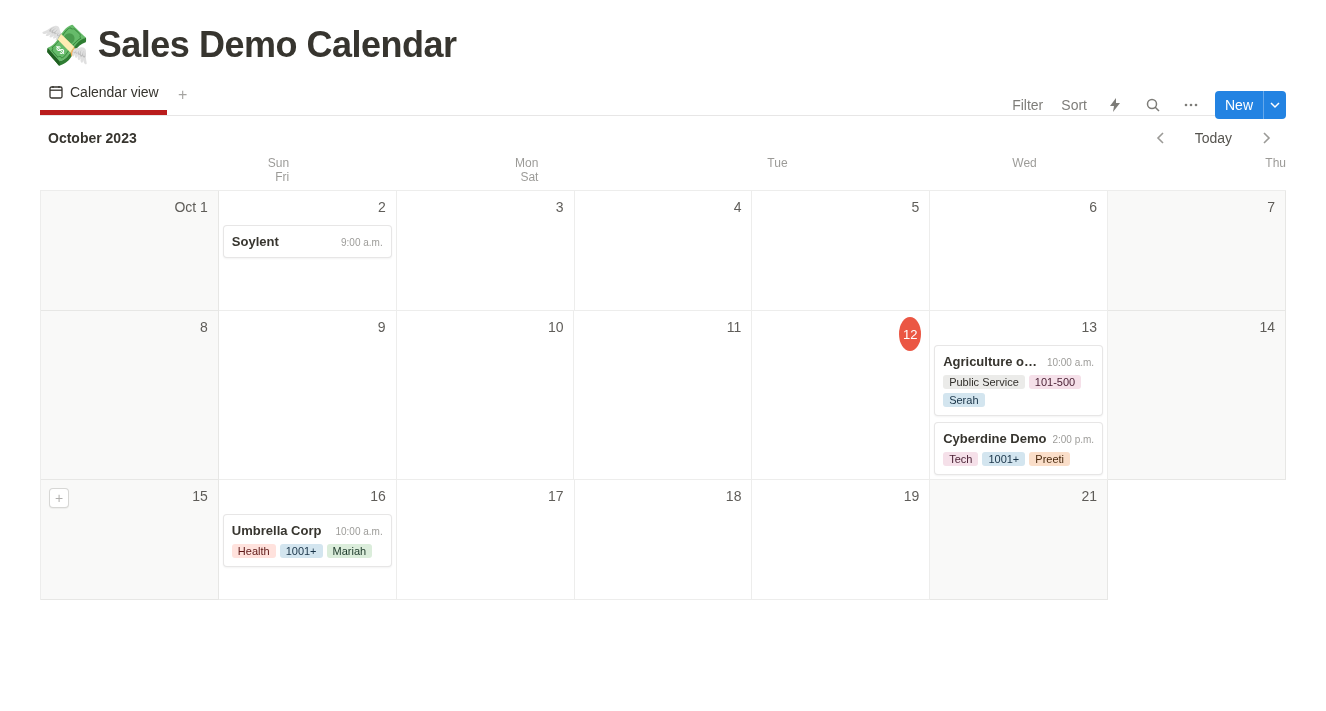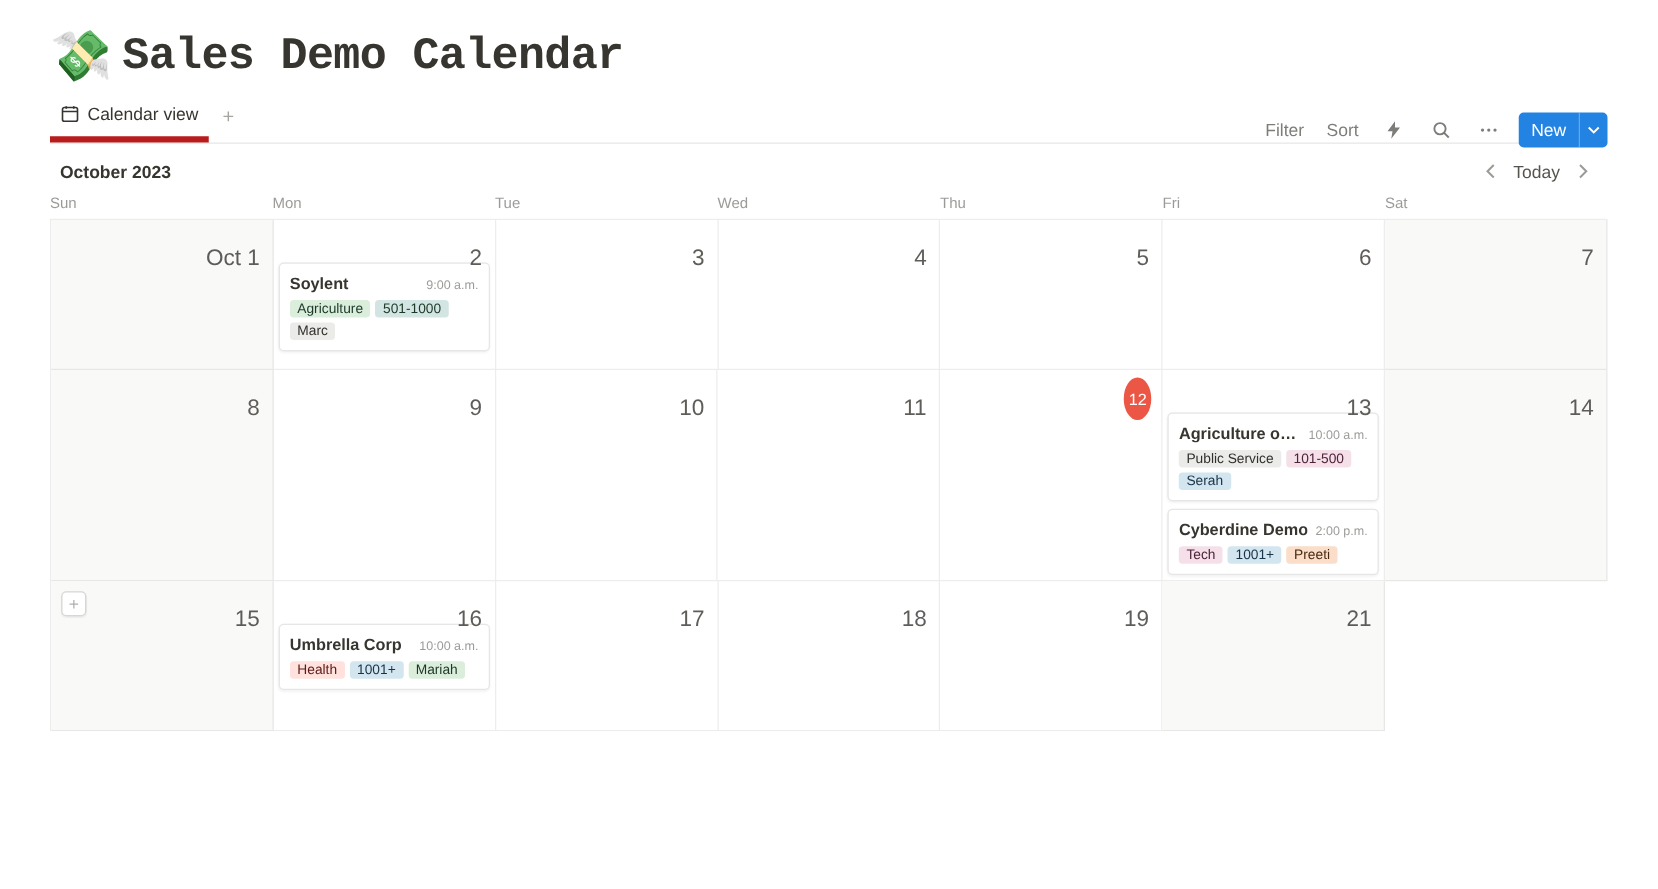--- a/index.html
+++ b/index.html
@@ -19,21 +19,20 @@
   }
   .title-emoji {
     font-size: 40px;
     margin-right: 8px;
     line-height: 1;
   }
   .title-text {
     font-size: 36px;
     font-weight: 700;
     letter-spacing: -0.5px;
-    font-family: Liberation Mono, monospace;
   }
   .toolbar {
     display: flex;
     align-items: center;
     justify-content: space-between;
     border-bottom: 1px solid rgba(55,53,47,0.12);
     height: 42px;
   }
   .toolbar-left {
     display: flex;
@@ -92,51 +91,51 @@
   }
   .new-btn .label { padding: 0 10px; display:flex; align-items:center; }
   .new-btn .caret { padding: 0 6px; border-left:1px solid rgba(255,255,255,0.3); display:flex; align-items:center; }
   .month-row {
     display:flex;
     align-items:center;
     justify-content:space-between;
     padding: 10px 8px 6px 8px;
   }
   .month-label { font-size:14px; font-weight:600; }
-  .month-nav { display:flex; align-items:center; gap:0; color: rgba(55,53,47,0.5);}
+  .month-nav { display:flex; align-items:center; gap:16px; color: rgba(55,53,47,0.5);}
   .month-nav .nav-chevron { width:24px; height:24px; display:flex; align-items:center; justify-content:center; cursor:pointer; border-radius:4px;}
   .month-nav .today { font-size:14px; cursor:pointer; padding:2px 6px; color: rgba(55,53,47,0.85);}
   .dow-row {
     display:grid;
-    grid-template-columns: repeat(7,1fr);
+    grid-template-columns: repeat(5,1fr);
     font-size:12px;
     color: rgba(55,53,47,0.5);
-    text-align:left;
+    text-align:right;
     padding-bottom:6px;
   }
   .cal {
     border-top:1px solid rgba(55,53,47,0.09);
     border-left:1px solid rgba(55,53,47,0.09);
   }
   .week {
     display:grid;
     grid-template-columns: repeat(7,1fr);
   }
   .day {
     border-right:1px solid rgba(55,53,47,0.09);
     border-bottom:1px solid rgba(55,53,47,0.09);
     min-height:120px;
     position:relative;
     padding:4px;
   }
   .day.outside { background: rgb(249,249,248); }
   .day-num {
     position:absolute;
-    top:20px; right:10px;
-    font-size:18px;
+    top:8px; right:10px;
+    font-size:14px;
     color: rgba(55,53,47,0.8);
   }
   .day-num.today-dot {
     background: rgb(235,87,68);
     color:#fff;
     width:22px; height:34px;
     border-radius:50%;
     display:flex; align-items:center; justify-content:center;
     font-size:13px;
     top:6px; right:8px;
@@ -274,25 +273,20 @@
           <div class="day-num">Oct 1</div>
         </div>
         <div class="day">
           <div class="day-num">2</div>
           <div class="events">
             <div class="event">
               <div class="event-head">
                 <div class="event-title">Soylent</div>
                 <div class="event-time">9:00 a.m.</div>
               </div>
-              <div class="tags">
-                <span class="tag green">Agriculture</span>
-                <span class="tag teal">501-1000</span>
-                <span class="tag gray">Marc</span>
-              </div>
             </div>
           </div>
         </div>
         <div class="day">
           <div class="day-num">3</div>
         </div>
         <div class="day">
           <div class="day-num">4</div>
         </div>
         <div class="day">

